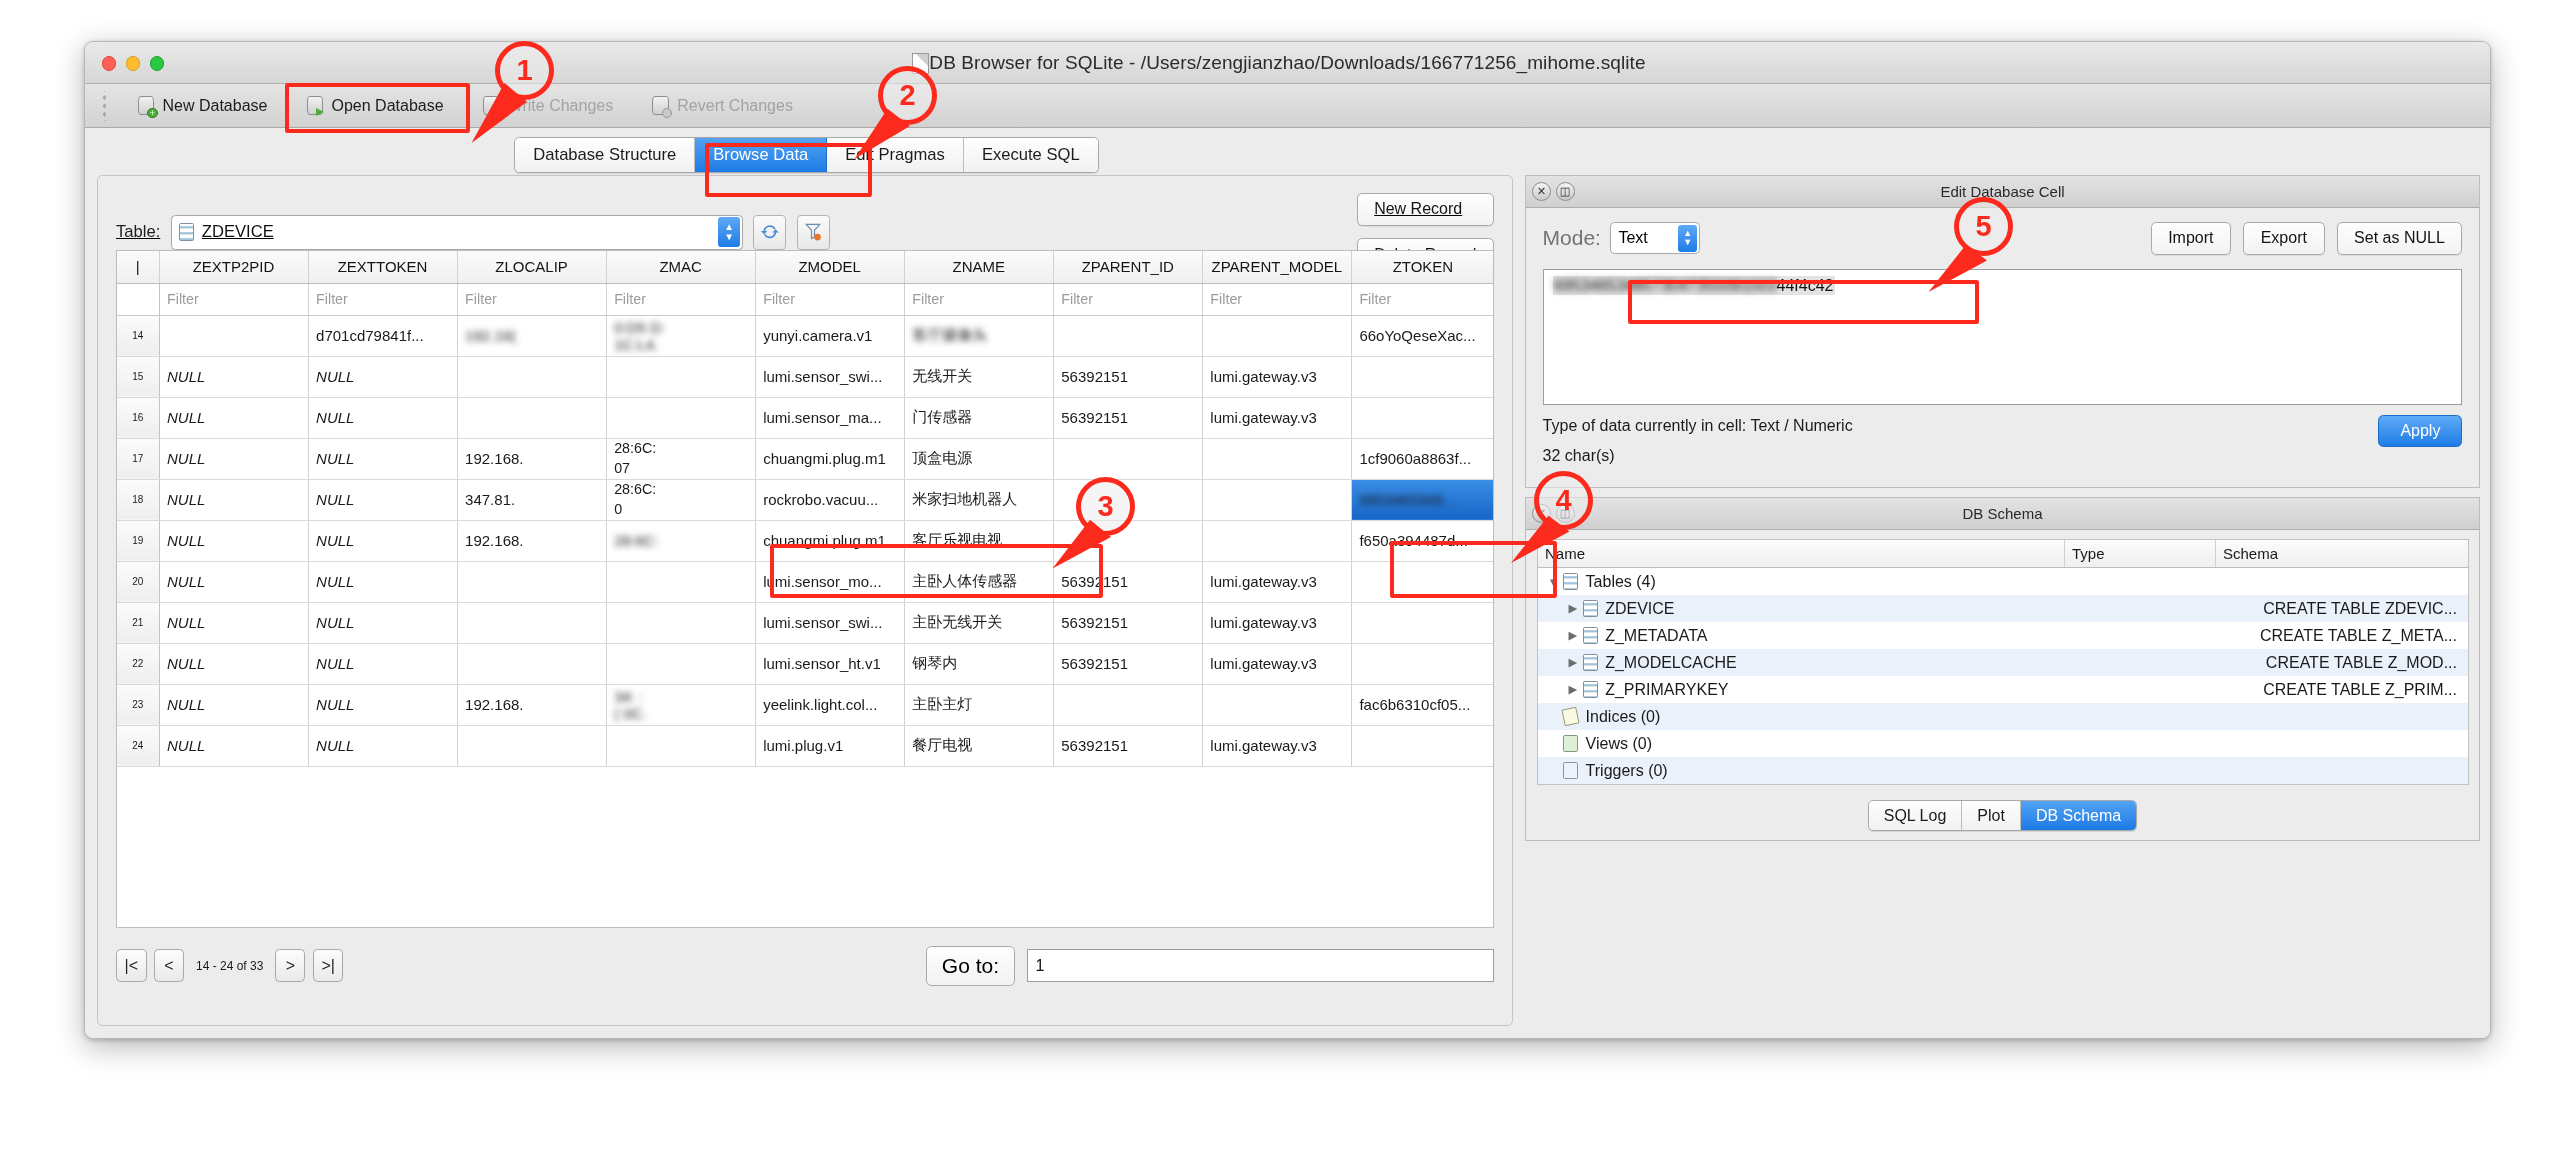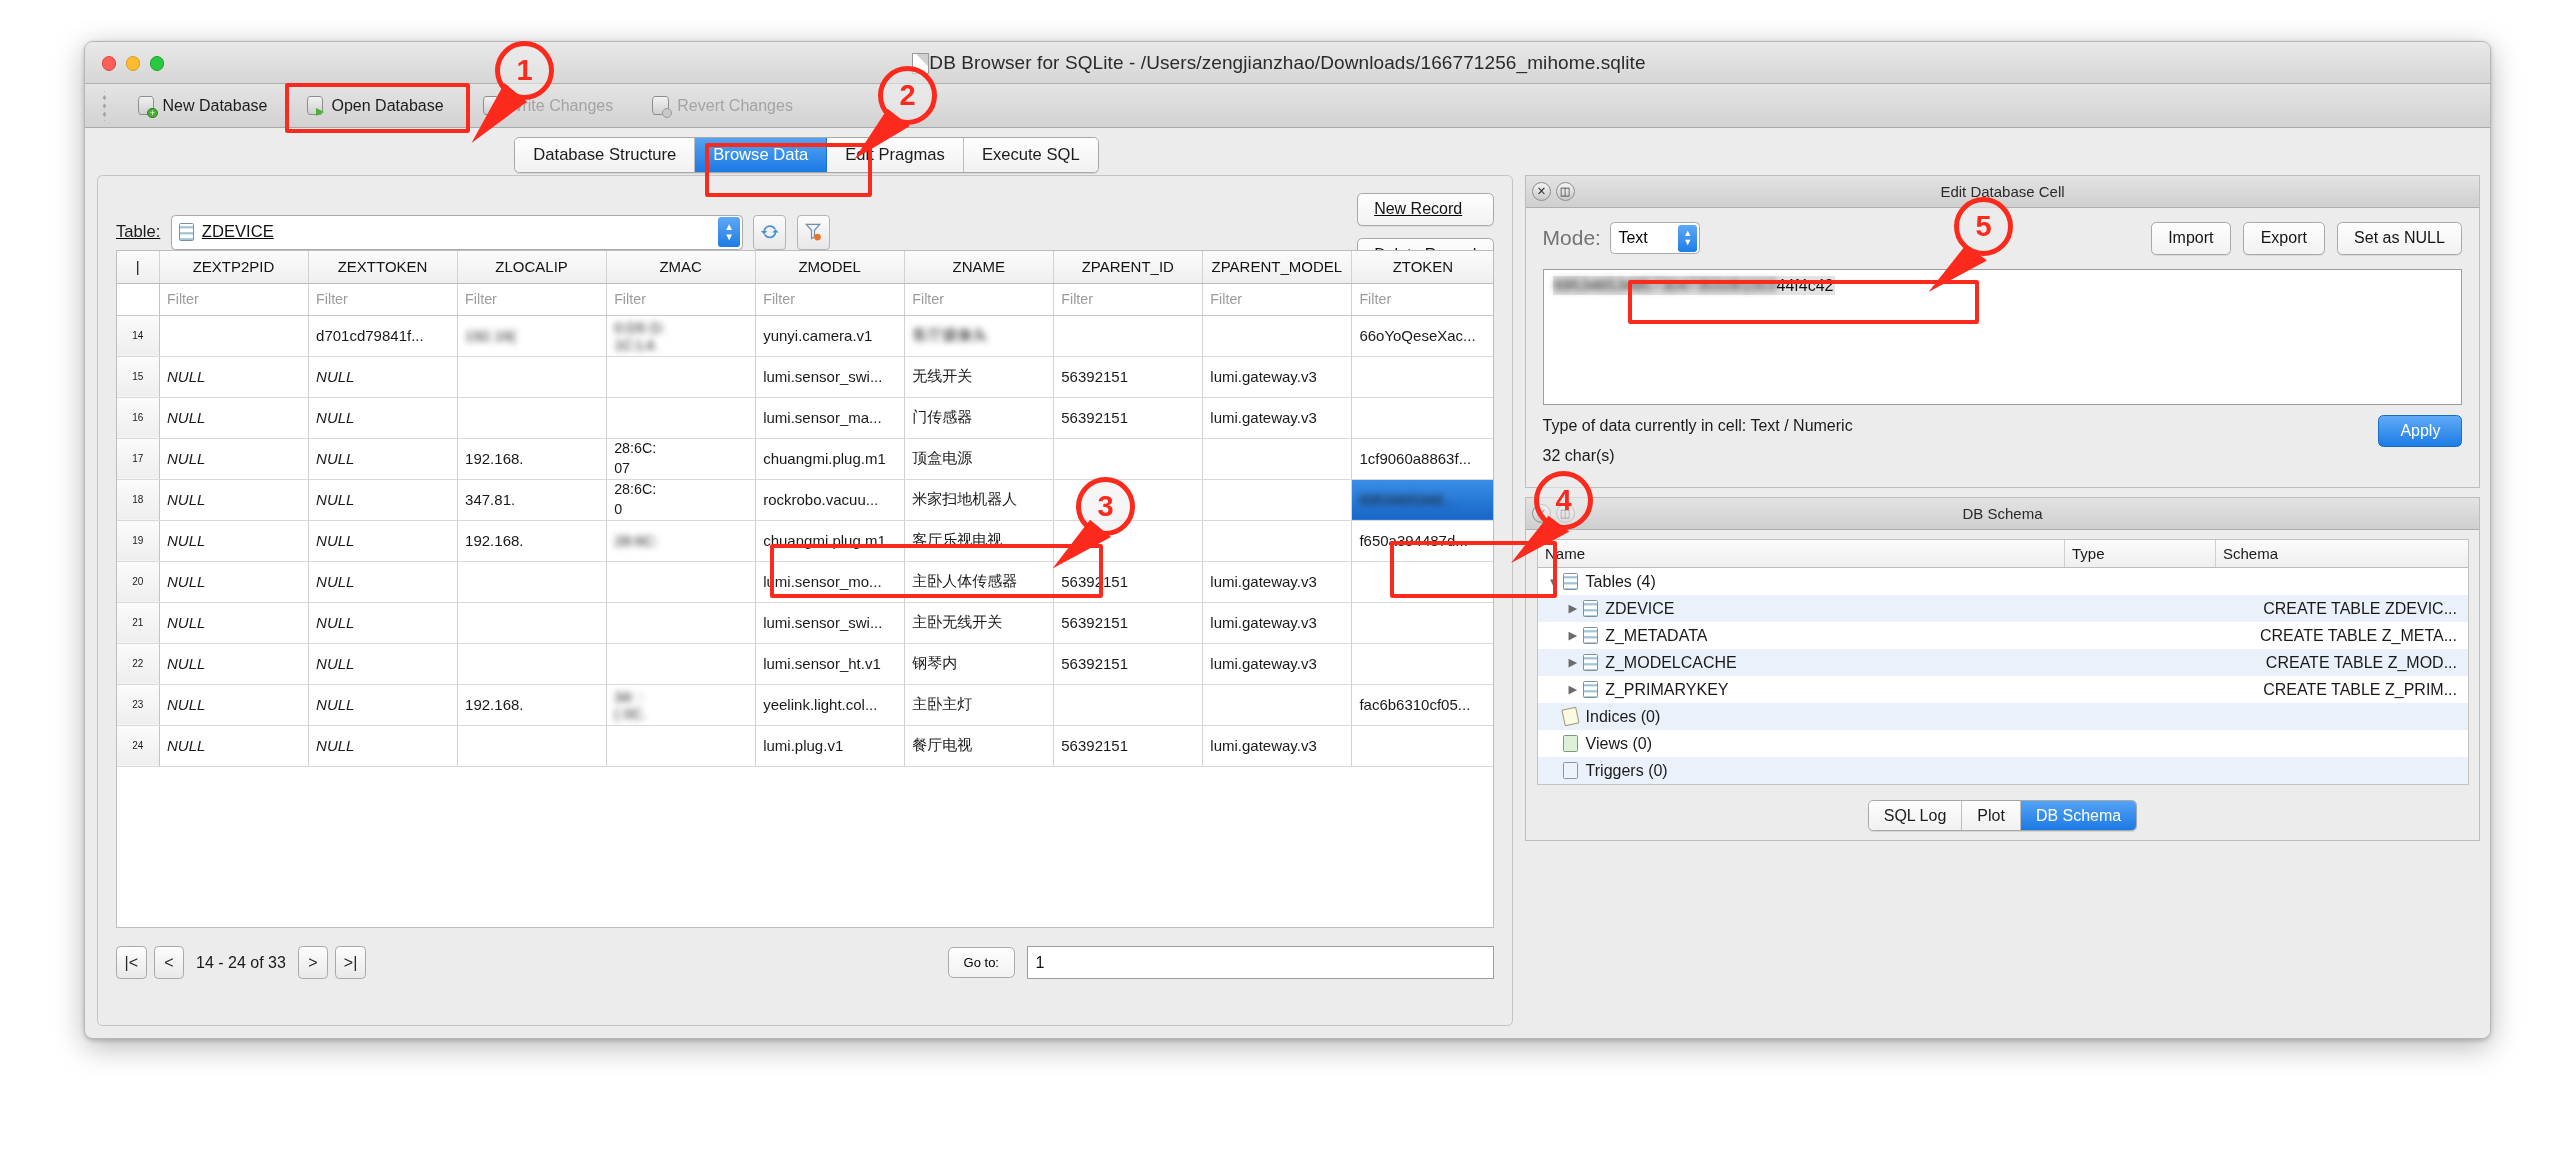--- a/index.html
+++ b/index.html
@@ -201,24 +201,24 @@
     position: absolute; left: 18px; top: 770px;
     width: 1378px; display: flex; align-items: center;
   }
   .pbtn {
     min-width: 30px; height: 33px; padding: 0 7.5px;
     border: 0.8px solid #a9a9a9; border-radius: 4.5px;
     background: linear-gradient(to bottom,#fdfdfd,#e9e9e9);
     display: flex; align-items: center; justify-content: center;
     font-size: 16px; color: #222; margin-right: 7.5px;
   }
-  .pinfo { font-size: 16px; color: #1a1a1a; margin: 0 12px 0 4.5px; white-space: nowrap; }
+  .pinfo { font-size: 12px; color: #1a1a1a; margin: 0 12px 0 4.5px; white-space: nowrap; }
   .gotowrap { margin-left: auto; display: flex; align-items: center; }
   .gotobtn {
-    padding: 6.8px 15px; font-size: 13px;
+    padding: 6.8px 15px; font-size: 21px;
     background: linear-gradient(to bottom,#fefefe,#f2f2f2);
     border: 0.8px solid #a9a9a9; border-radius: 5.3px; margin-right: 12px;
   }
   .gotoinput {
     width: 467px; height: 33px; background: #fff;
     border: 0.8px solid #9e9e9e; font-size: 16px; color: #111;
     display: flex; align-items: center; padding-left: 7.5px;
   }
 
   

